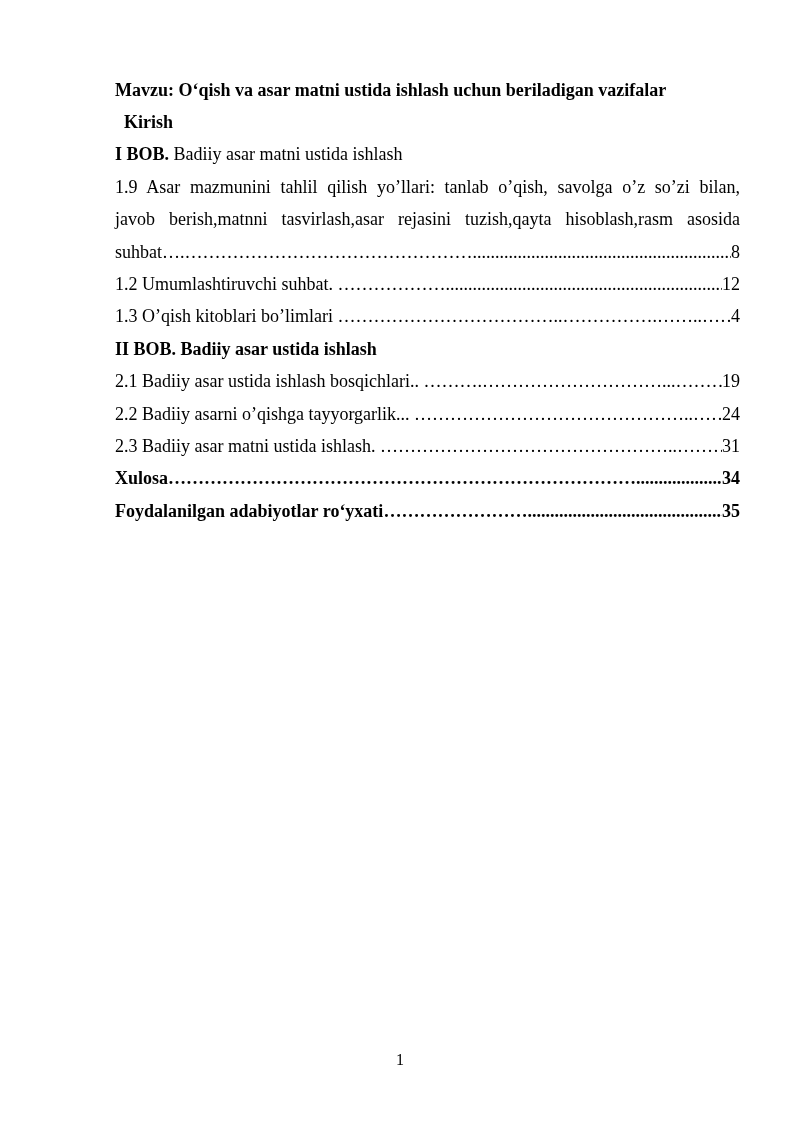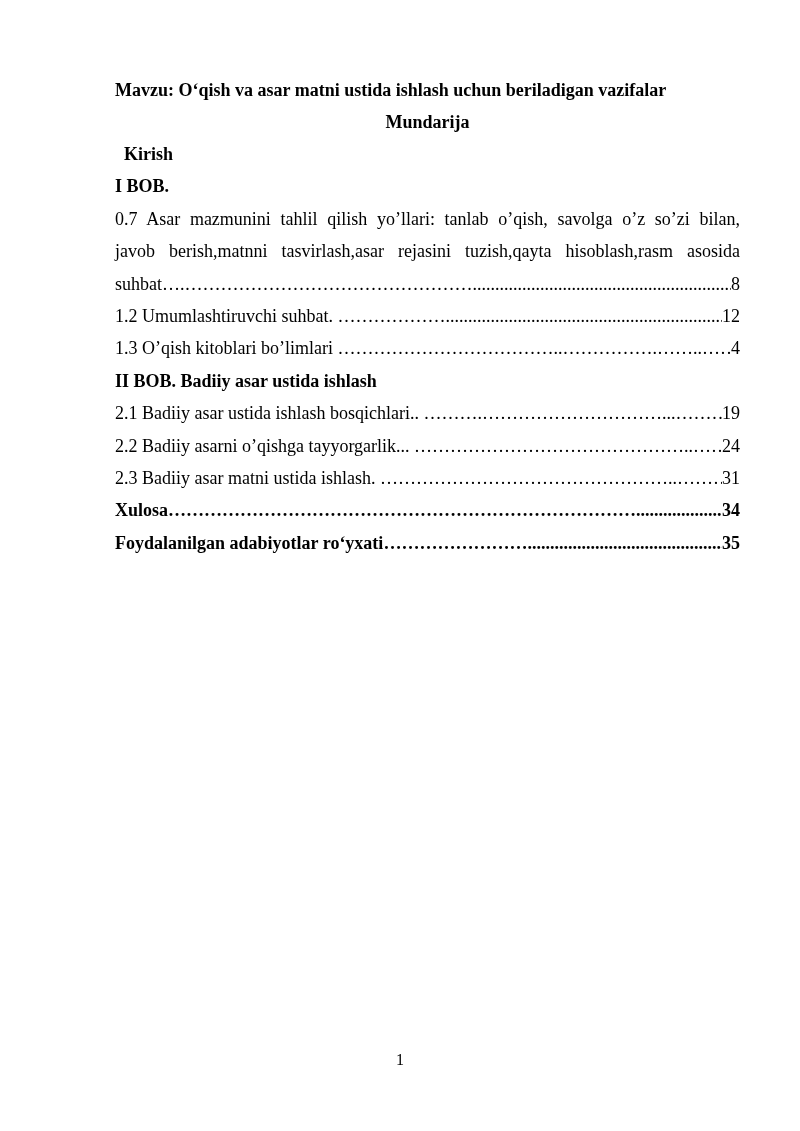--- a/index.html
+++ b/index.html
@@ -67,25 +67,24 @@
     font-size: 16px;
     color: #000000;
   }
 </style>
 </head>
 <body>
 
 <div class="page">
   <div class="content">
     <div class="doc-title">Mavzu: O‘qish va asar matni ustida ishlash uchun beriladigan vazifalar</div>
-    <div class="toc-heading">Mundarija</div>
     <div class="toc">
         <div class="toc-line indent"><span class="seg bold">Kirish</span></div>
-        <div class="toc-line"><span class="seg bold">I BOB.</span></div>
-        <div class="toc-line justify"><span class="seg regular">0.7 Asar mazmunini tahlil qilish yo’llari: tanlab o’qish, savolga o’z so’zi bilan,</span></div>
+        <div class="toc-line"><span class="seg bold">I BOB.</span><span class="seg regular"> Badiiy asar matni ustida ishlash</span></div>
+        <div class="toc-line justify"><span class="seg regular">1.9 Asar mazmunini tahlil qilish yo’llari: tanlab o’qish, savolga o’z so’zi bilan,</span></div>
         <div class="toc-line justify"><span class="seg regular">javob berish,matnni tasvirlash,asar rejasini tuzish,qayta hisoblash,rasm asosida</span></div>
         <div class="toc-line"><span class="seg regular">suhbat</span><span class="leader">….…………………………………………....................................................................................................................</span><span class="page-num">8</span></div>
         <div class="toc-line"><span class="seg regular">1.2 Umumlashtiruvchi suhbat. </span><span class="leader">……………….............................................................................................................................</span><span class="page-num">12</span></div>
         <div class="toc-line"><span class="seg regular">1.3 O’qish kitoblari bo’limlari </span><span class="leader">………………………………..…………….……..………………………………………………</span><span class="page-num">4</span></div>
         <div class="toc-line"><span class="seg bold">II BOB. Badiiy asar ustida ishlash</span></div>
         <div class="toc-line"><span class="seg regular">2.1 Badiiy asar ustida ishlash bosqichlari.. </span><span class="leader">……….…………………………...………………………………………………………</span><span class="page-num">19</span></div>
         <div class="toc-line"><span class="seg regular">2.2 Badiiy asarni o’qishga tayyorgarlik... </span><span class="leader">………………………………………..……………………………………………………</span><span class="page-num">24</span></div>
         <div class="toc-line"><span class="seg regular">2.3 Badiiy asar matni ustida ishlash. </span><span class="leader">…………………………………………..…………………………………………………</span><span class="page-num">31</span></div>
         <div class="toc-line"><span class="seg bold">Xulosa</span><span class="leader bold">……………………………………………………………………...................................................</span><span class="page-num bold">34</span></div>
         <div class="toc-line"><span class="seg bold">Foydalanilgan adabiyotlar ro‘yxati</span><span class="leader bold">……………………....................................................................................................</span><span class="page-num bold">35</span></div>

